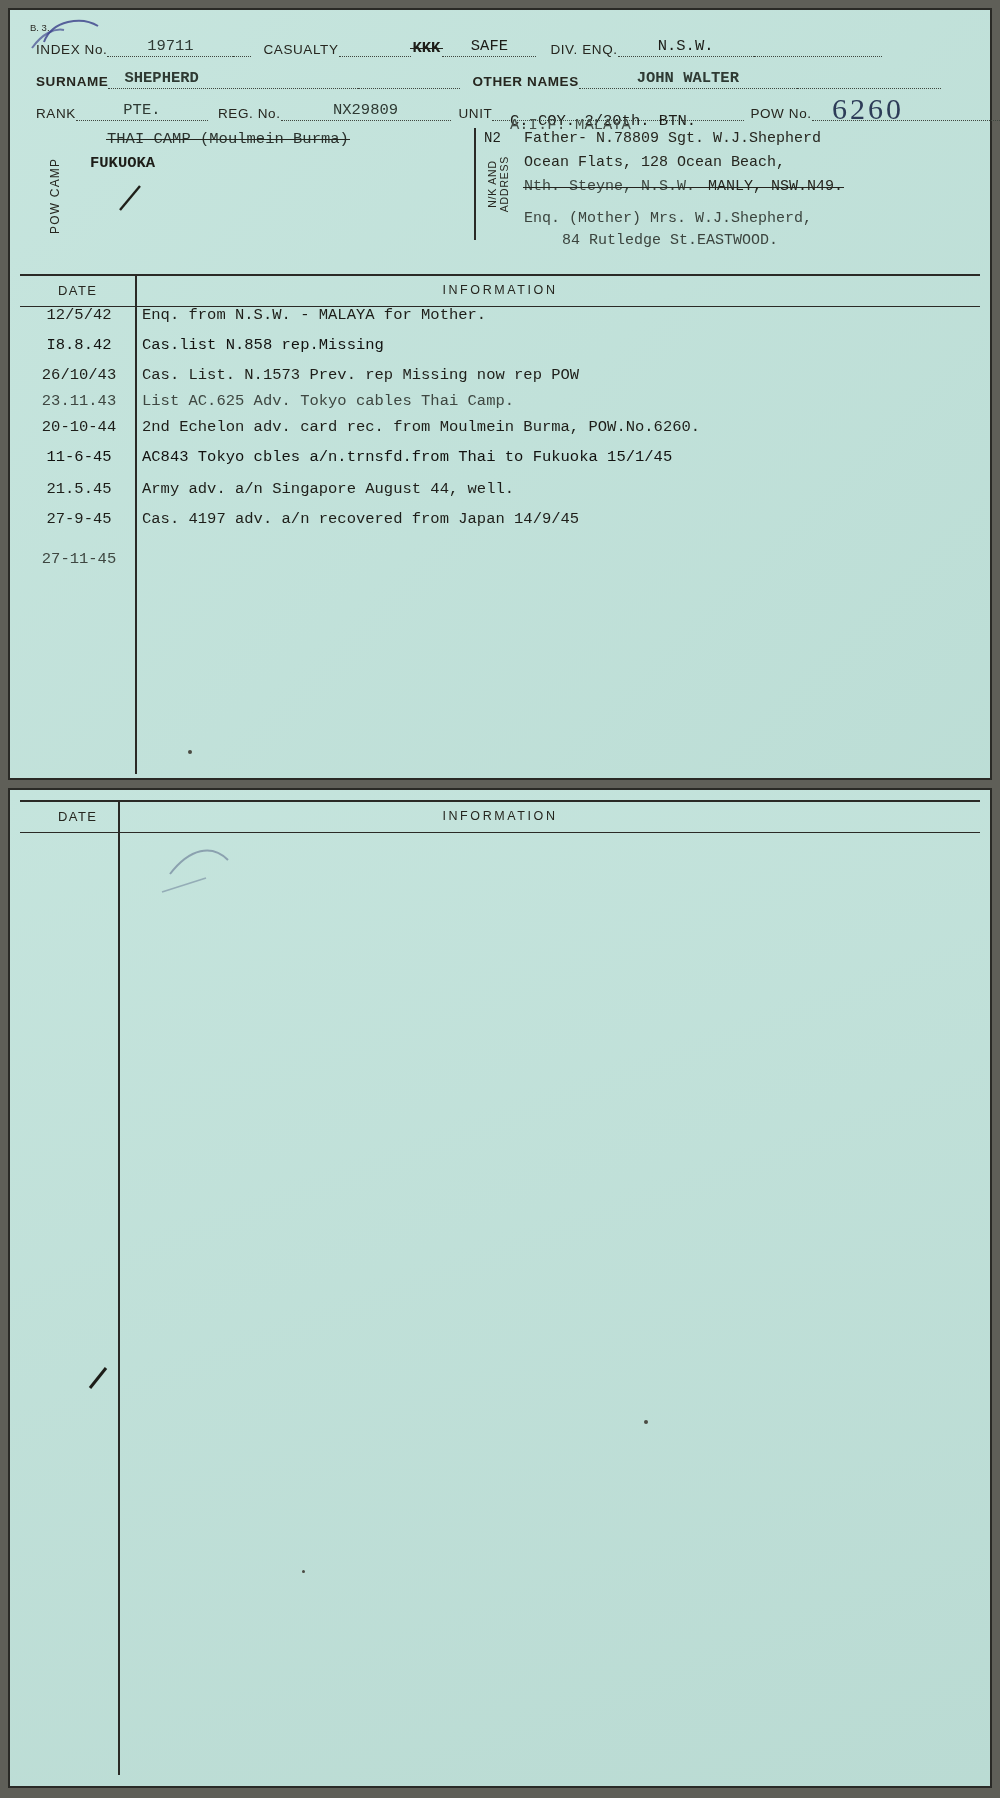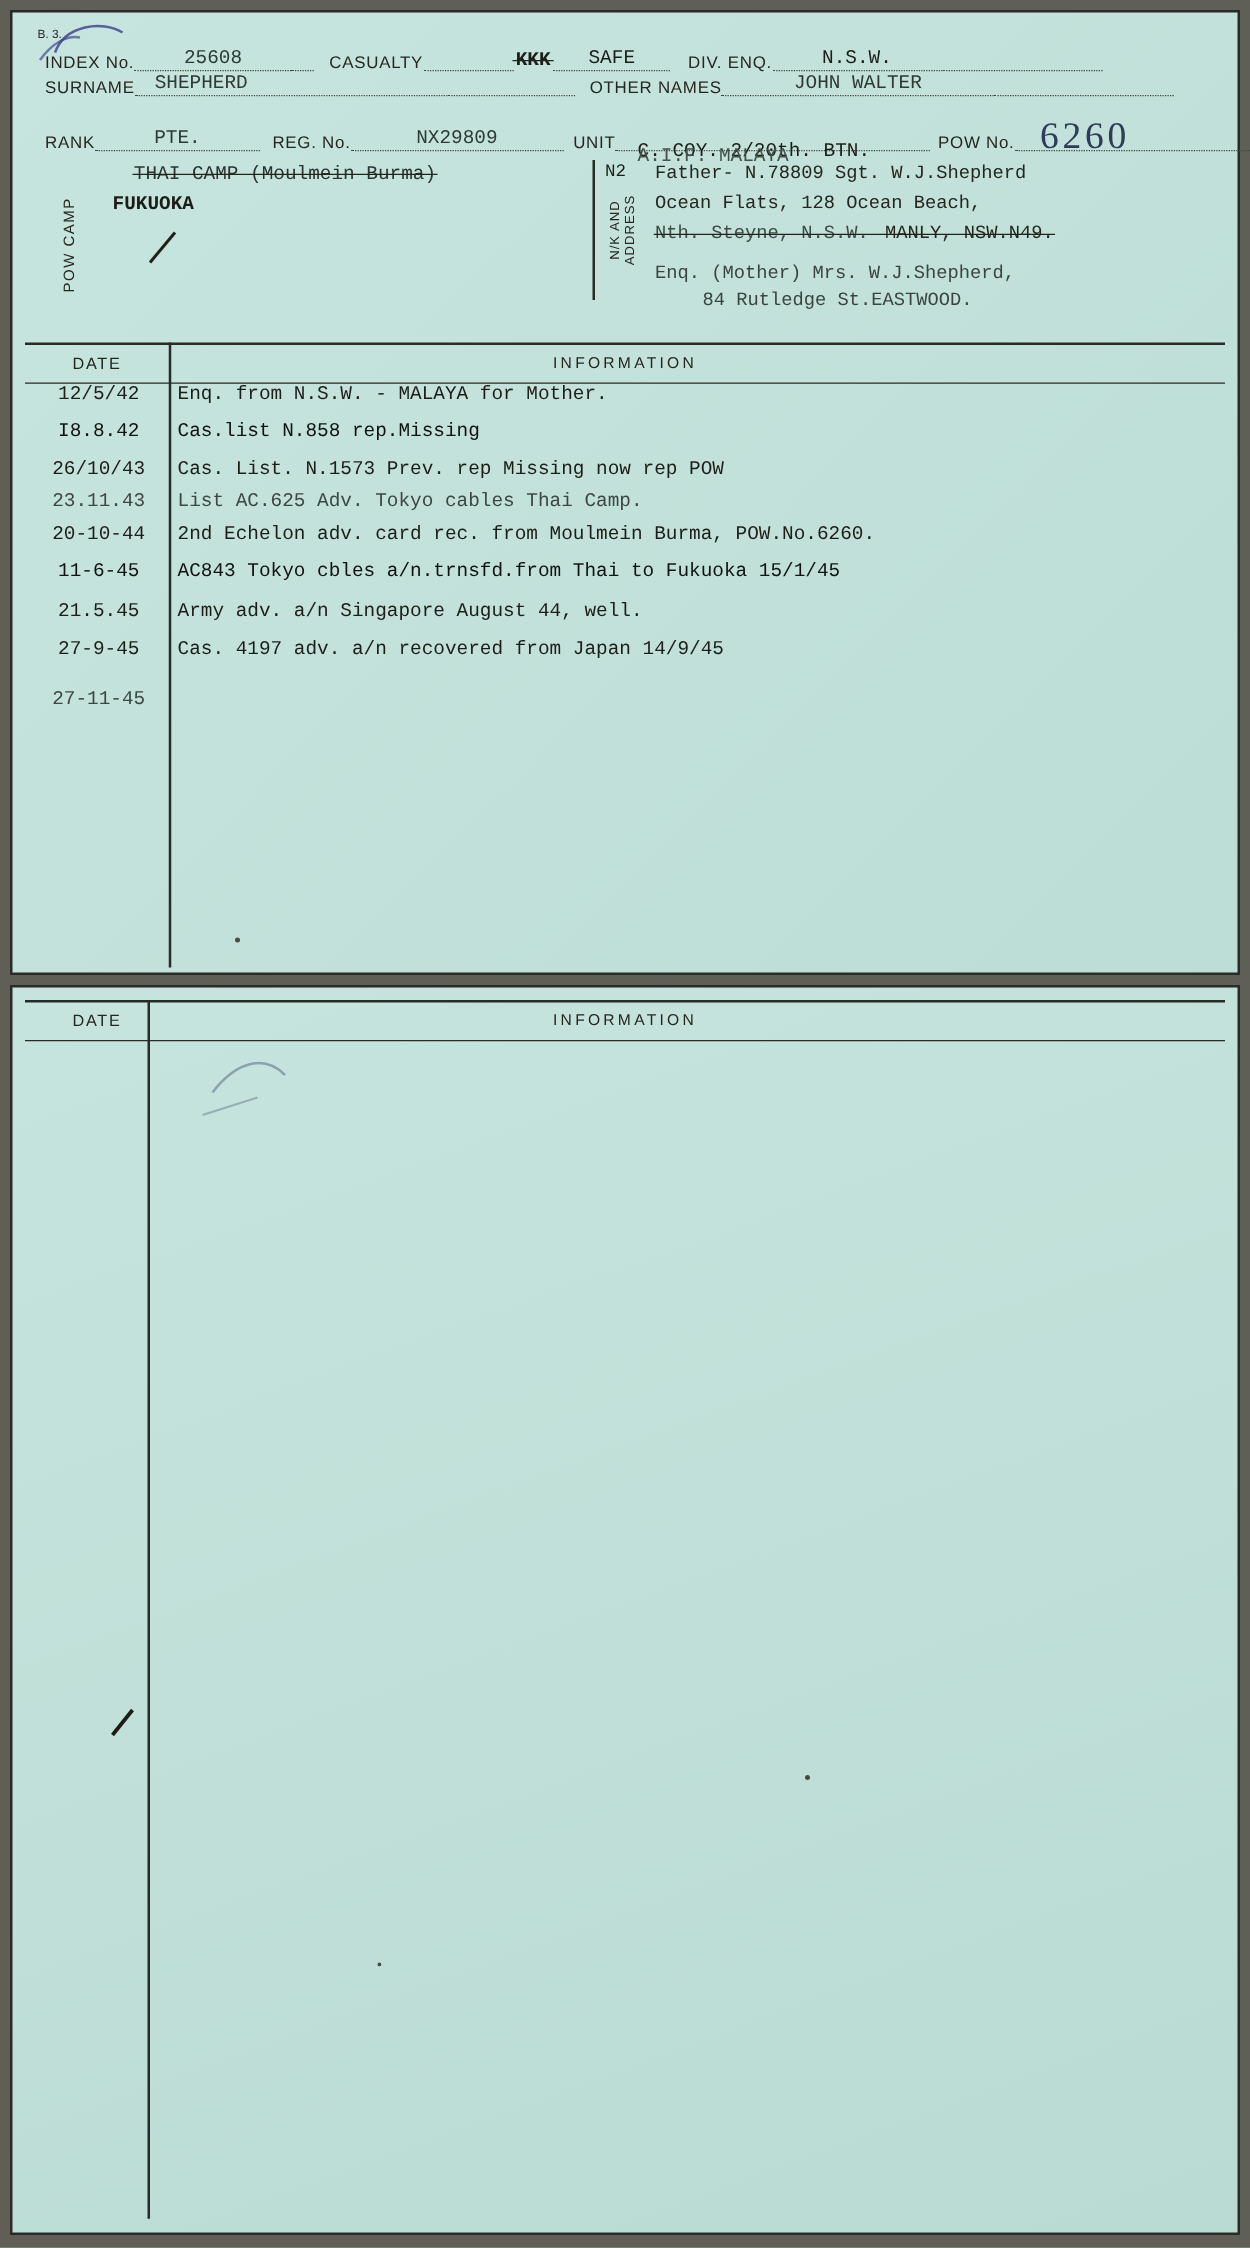--- a/index.html
+++ b/index.html
@@ -75,21 +75,21 @@
     font-size: 9.5px;
     color: #2c2c26;
   }
   .scribble {
     position: absolute;
     pointer-events: none;
   }
 
   
   #r-index { left: 26px; top: 28px; }
-  #r-surname { left: 26px; top: 48px; }
+  #r-surname { left: 26px; top: 60px; font-weight: bold; }
   #r-rank { left: 26px; top: 92px; }
 
   .field-underline {
     display: inline-block;
     border-bottom: 1px dotted #3f473f;
     height: 17px;
     vertical-align: bottom;
   }
   .val-on-line {
     display: inline-block;
@@ -270,21 +270,21 @@
       <span>B. 3.</span>
     </div>
 
     <svg class="scribble" style="left:14px;top:2px;width:90px;height:42px;">
       <path d="M20 30 C 28 8, 58 4, 74 14" stroke="#3a3f8a" stroke-width="2" fill="none" opacity="0.8"></path>
       <path d="M8 36 C 18 22, 30 16, 40 18" stroke="#3a3f8a" stroke-width="2" fill="none" opacity="0.65"></path>
     </svg>
 
     <div class="row" id="r-index">
       <span class="lbl">INDEX No.</span>
-      <span class="typed val-on-line" style="min-width:118px;text-align:center;color:#2f3a34;">25608</span>
+      <span class="typed val-on-line" style="min-width:118px;text-align:center;color:#2f3a34;">19711</span>
       <span class="field-underline" style="width:18px;"></span>
       <span class="lbl" style="margin-left:12px;">CASUALTY</span>
       <span class="field-underline" style="width:72px;"></span>
       <span class="typed strike" style="padding:0 2px;font-weight:bold;">KKK</span>
       <span class="typed val-on-line" style="min-width:86px;text-align:center;">SAFE</span>
       <span class="lbl" style="margin-left:14px;">DIV. ENQ.</span>
       <span class="typed val-on-line" style="min-width:128px;text-align:center;">N.S.W.</span>
       <span class="field-underline" style="width:128px;"></span>
     </div>
 

